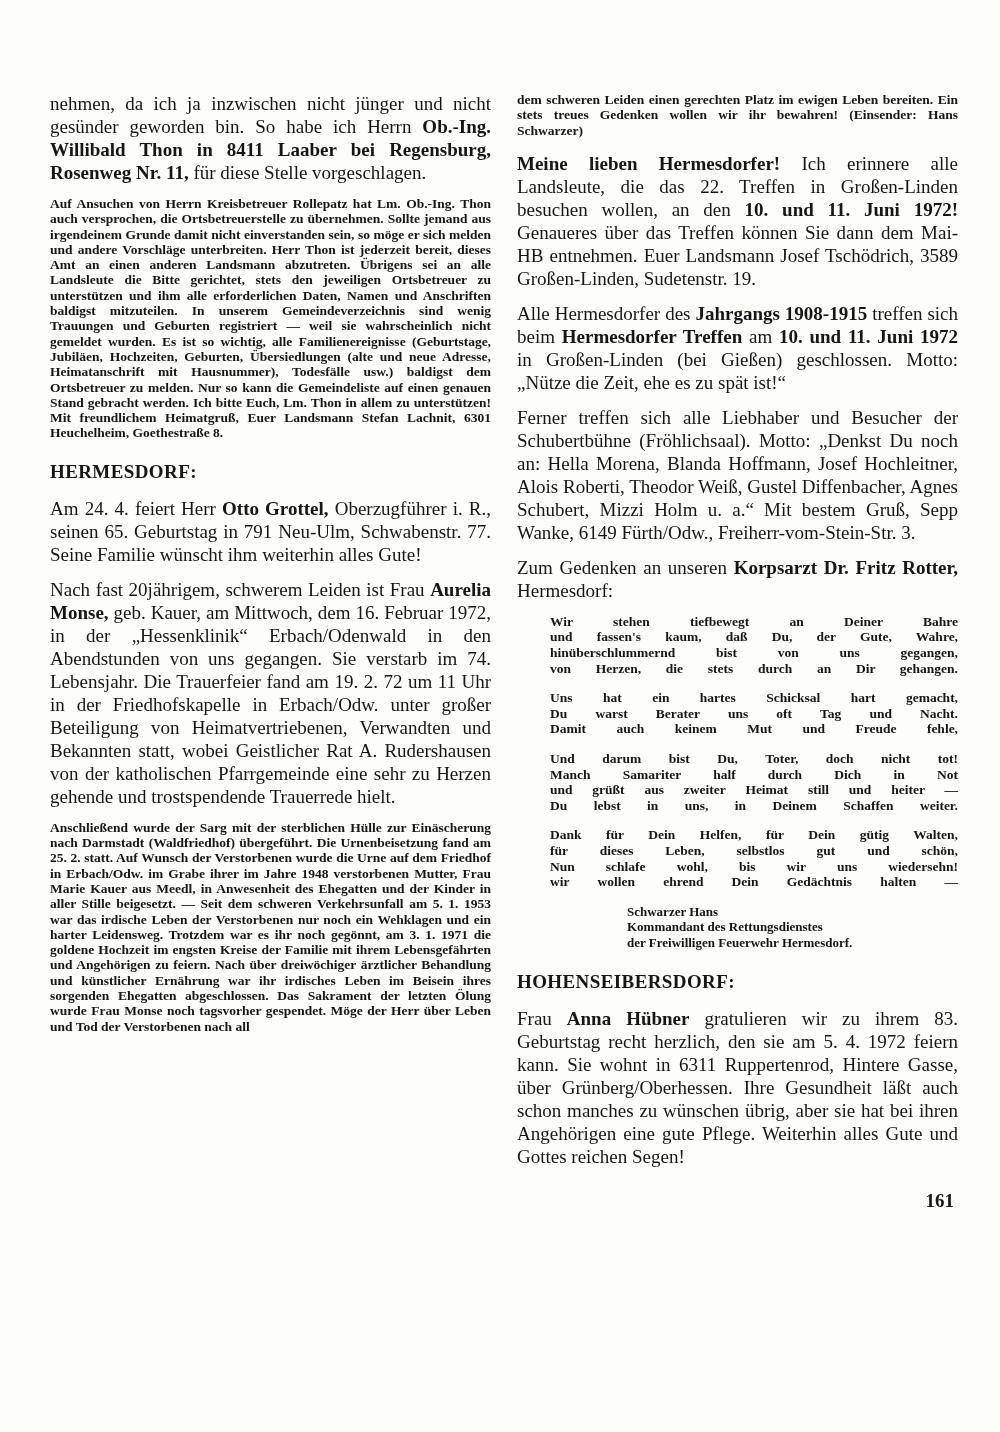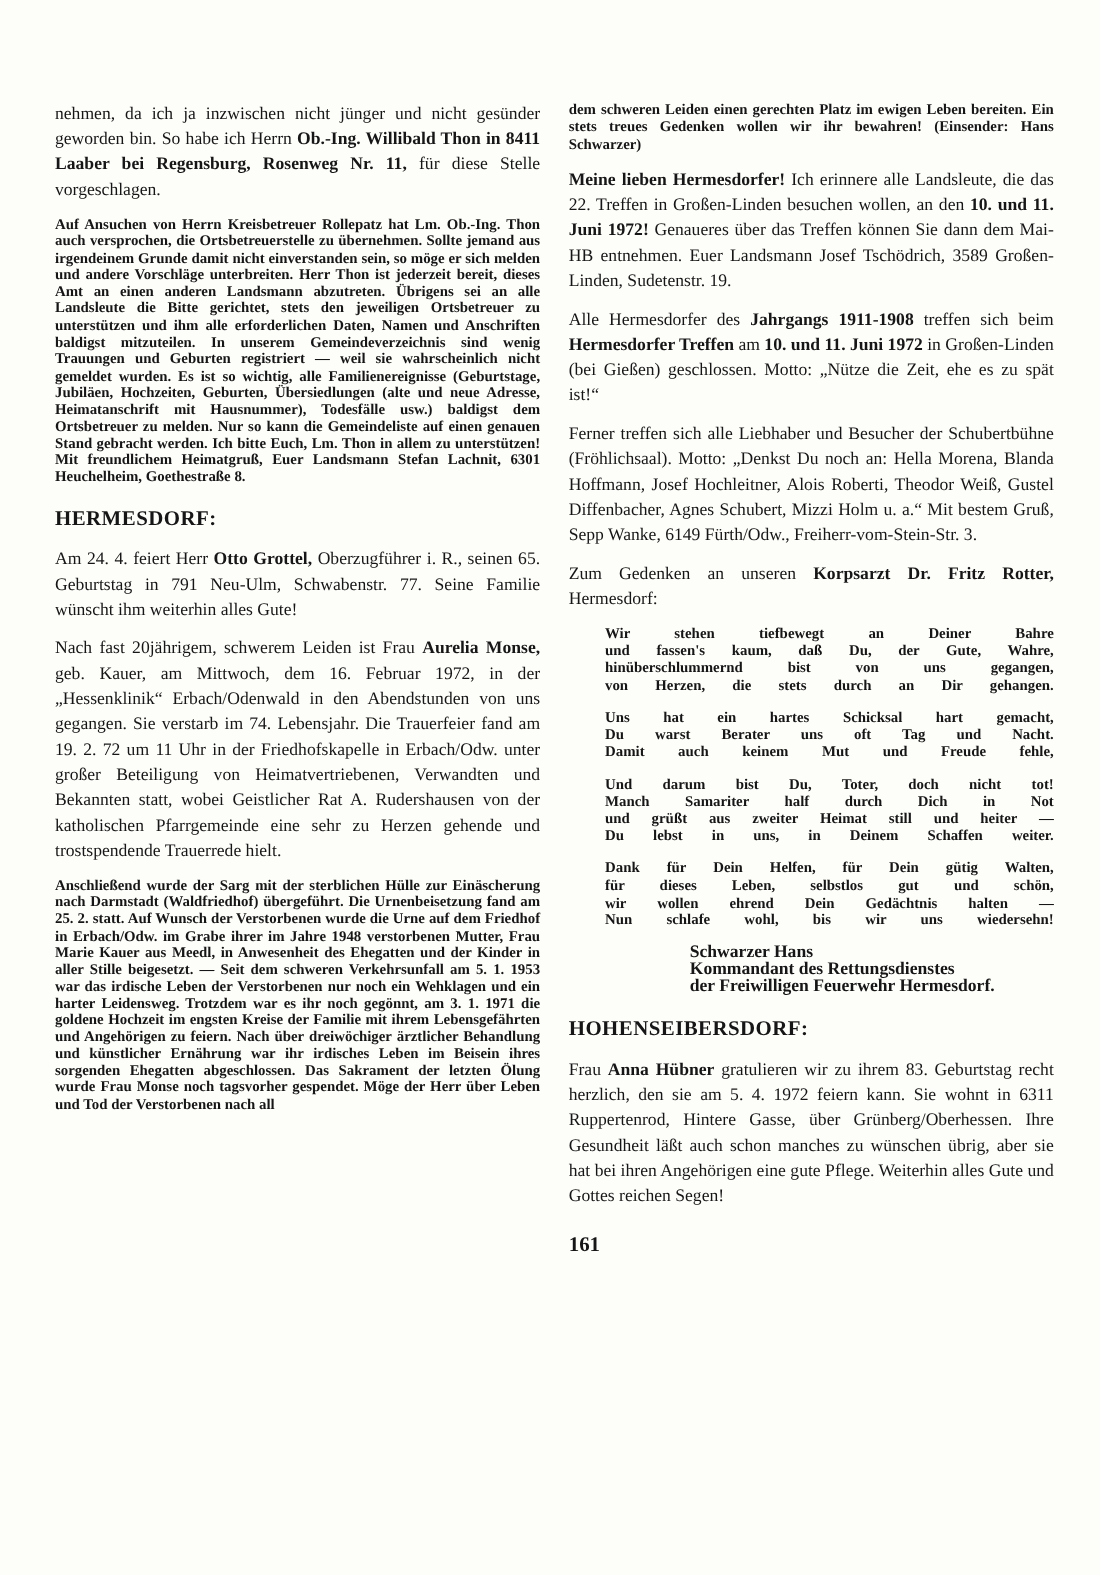--- a/index.html
+++ b/index.html
@@ -15,21 +15,21 @@
     overflow: hidden;
   }
   .columns {
     display: flex;
     gap: 26px;
     padding: 92px 42px 0 50px;
   }
   .col { flex: 1 1 0; min-width: 0; }
   p { margin: 0; }
   .body-para {
-    font-size: 16px;
+    font-size: 19px;
     line-height: 23px;
     text-align: justify;
     margin-bottom: 12px;
   }
   .small-para {
     font-size: 13.5px;
     line-height: 15.3px;
     text-align: justify;
     font-weight: bold;
     margin-bottom: 14px;
@@ -47,29 +47,29 @@
     line-height: 15.6px;
     font-weight: bold;
     margin-bottom: 14px;
   }
   .poem-line {
     text-align: justify;
     text-align-last: justify;
     margin-left: 33px;
   }
   .signature {
-    font-size: 16px;
+    font-size: 13px;
     line-height: 15.6px;
     font-weight: bold;
     padding-left: 110px;
     margin: 8px 0 16px 0;
   }
   .sig-line { text-align: left; }
   .page-number {
-    text-align: left;
+    text-align: right;
     font-weight: bold;
     font-size: 19px;
     margin-top: 22px;
     padding-right: 4px;
   }
 </style>
 </head>
 <body>
 
 <div class="page">
@@ -80,21 +80,21 @@
       <p class="small-para"><span>Auf Ansuchen von Herrn Kreisbetreuer Rollepatz hat Lm. Ob.-Ing. Thon auch versprochen, die Ortsbetreuerstelle zu übernehmen. Sollte jemand aus irgendeinem Grunde damit nicht einverstanden sein, so möge er sich melden und andere Vorschläge unterbreiten. Herr Thon ist jederzeit bereit, dieses Amt an einen anderen Landsmann abzutreten. Übrigens sei an alle Landsleute die Bitte gerichtet, stets den jeweiligen Ortsbetreuer zu unterstützen und ihm alle erforderlichen Daten, Namen und Anschriften baldigst mitzuteilen. In unserem Gemeindeverzeichnis sind wenig Trauungen und Geburten registriert — weil sie wahrscheinlich nicht gemeldet wurden. Es ist so wichtig, alle Familienereignisse (Geburtstage, Jubiläen, Hochzeiten, Geburten, Übersiedlungen (alte und neue Adresse, Heimatanschrift mit Hausnummer), Todesfälle usw.) baldigst dem Ortsbetreuer zu melden. Nur so kann die Gemeindeliste auf einen genauen Stand gebracht werden. Ich bitte Euch, Lm. Thon in allem zu unterstützen! Mit freundlichem Heimatgruß, Euer Landsmann Stefan </span><span class="b">Lachnit,</span><span> 6301 Heuchelheim, Goethestraße 8.</span></p>
       <h2 class="section">HERMESDORF:</h2>
       <p class="body-para"><span>Am 24. 4. feiert Herr </span><span class="b">Otto Grottel,</span><span> Oberzugführer i. R., seinen 65. Geburtstag in 791 Neu-Ulm, Schwabenstr. 77. Seine Familie wünscht ihm weiterhin alles Gute!</span></p>
       <p class="body-para"><span>Nach fast 20jährigem, schwerem Leiden ist Frau </span><span class="b">Aurelia Monse,</span><span> geb. Kauer, am Mittwoch, dem 16. Februar 1972, in der „Hessenklinik“ Erbach/Odenwald in den Abendstunden von uns gegangen. Sie verstarb im 74. Lebensjahr. Die Trauerfeier fand am 19. 2. 72 um 11 Uhr in der Friedhofskapelle in Erbach/Odw. unter großer Beteiligung von Heimatvertriebenen, Verwandten und Bekannten statt, wobei Geistlicher Rat A. Rudershausen von der katholischen Pfarrgemeinde eine sehr zu Herzen gehende und trostspendende Trauerrede hielt.</span></p>
       <p class="small-para"><span>Anschließend wurde der Sarg mit der sterblichen Hülle zur Einäscherung nach Darmstadt (Waldfriedhof) übergeführt. Die Urnenbeisetzung fand am 25. 2. statt. Auf Wunsch der Verstorbenen wurde die Urne auf dem Friedhof in Erbach/Odw. im Grabe ihrer im Jahre 1948 verstorbenen Mutter, Frau Marie Kauer aus Meedl, in Anwesenheit des Ehegatten und der Kinder in aller Stille beigesetzt. — Seit dem schweren Verkehrsunfall am 5. 1. 1953 war das irdische Leben der Verstorbenen nur noch ein Wehklagen und ein harter Leidensweg. Trotzdem war es ihr noch gegönnt, am 3. 1. 1971 die goldene Hochzeit im engsten Kreise der Familie mit ihrem Lebensgefährten und Angehörigen zu feiern. Nach über dreiwöchiger ärztlicher Behandlung und künstlicher Ernährung war ihr irdisches Leben im Beisein ihres sorgenden Ehegatten abgeschlossen. Das Sakrament der letzten Ölung wurde </span><span class="b">Frau Monse</span><span> noch tagsvorher gespendet. Möge der Herr über Leben und Tod der Verstorbenen nach all</span></p>
     </div>
 
     <div class="col">
       <p class="small-para"><span>dem schweren Leiden einen gerechten Platz im ewigen Leben bereiten. Ein stets treues Gedenken wollen wir ihr bewahren! (Einsender: Hans Schwarzer)</span></p>
       <p class="body-para"><span class="b">Meine lieben Hermesdorfer!</span><span> Ich erinnere alle Landsleute, die das 22. Treffen in Großen-Linden besuchen wollen, an den </span><span class="b">10. und 11. Juni 1972!</span><span> Genaueres über das Treffen können Sie dann dem Mai-HB entnehmen. Euer Landsmann Josef Tschödrich, 3589 Großen-Linden, Sudetenstr. 19.</span></p>
-      <p class="body-para"><span>Alle Hermesdorfer des </span><span class="b">Jahrgangs 1911-1908</span><span> treffen sich beim </span><span class="b">Hermesdorfer Treffen</span><span> am </span><span class="b">10. und 11. Juni 1972</span><span> in Großen-Linden (bei Gießen) geschlossen. Motto: „Nütze die Zeit, ehe es zu spät ist!“</span></p>
+      <p class="body-para"><span>Alle Hermesdorfer des </span><span class="b">Jahrgangs 1908-1915</span><span> treffen sich beim </span><span class="b">Hermesdorfer Treffen</span><span> am </span><span class="b">10. und 11. Juni 1972</span><span> in Großen-Linden (bei Gießen) geschlossen. Motto: „Nütze die Zeit, ehe es zu spät ist!“</span></p>
       <p class="body-para"><span>Ferner treffen sich alle Liebhaber und Besucher der Schubertbühne (Fröhlichsaal). Motto: „Denkst Du noch an: Hella Morena, Blanda Hoffmann, Josef Hochleitner, Alois Roberti, Theodor Weiß, Gustel Diffenbacher, Agnes Schubert, Mizzi Holm u. a.“ Mit bestem Gruß, Sepp Wanke, 6149 Fürth/Odw., Freiherr-vom-Stein-Str. 3.</span></p>
       <p class="body-para"><span>Zum Gedenken an unseren </span><span class="b">Korpsarzt Dr. Fritz Rotter,</span><span> Hermesdorf:</span></p>
 
       <div class="poem">
         <div class="stanza">
             <div class="poem-line">Wir stehen tiefbewegt an Deiner Bahre</div>
             <div class="poem-line">und fassen's kaum, daß Du, der Gute, Wahre,</div>
             <div class="poem-line">hinüberschlummernd bist von uns gegangen,</div>
             <div class="poem-line">von Herzen, die stets durch an Dir gehangen.</div>
           </div>
@@ -105,22 +105,22 @@
           </div>
         <div class="stanza">
             <div class="poem-line">Und darum bist Du, Toter, doch nicht tot!</div>
             <div class="poem-line">Manch Samariter half durch Dich in Not</div>
             <div class="poem-line">und grüßt aus zweiter Heimat still und heiter —</div>
             <div class="poem-line">Du lebst in uns, in Deinem Schaffen weiter.</div>
           </div>
         <div class="stanza">
             <div class="poem-line">Dank für Dein Helfen, für Dein gütig Walten,</div>
             <div class="poem-line">für dieses Leben, selbstlos gut und schön,</div>
+            <div class="poem-line">Nun schlafe wohl, bis wir uns wiedersehn!</div>
             <div class="poem-line">wir wollen ehrend Dein Gedächtnis halten —</div>
-            <div class="poem-line">Nun schlafe wohl, bis wir uns wiedersehn!</div>
           </div>
       </div>
 
       <div class="signature">
           <div class="sig-line">Schwarzer Hans</div>
           <div class="sig-line">Kommandant des Rettungsdienstes</div>
           <div class="sig-line">der Freiwilligen Feuerwehr Hermesdorf.</div>
         </div>
 
       <h2 class="section">HOHENSEIBERSDORF:</h2>

